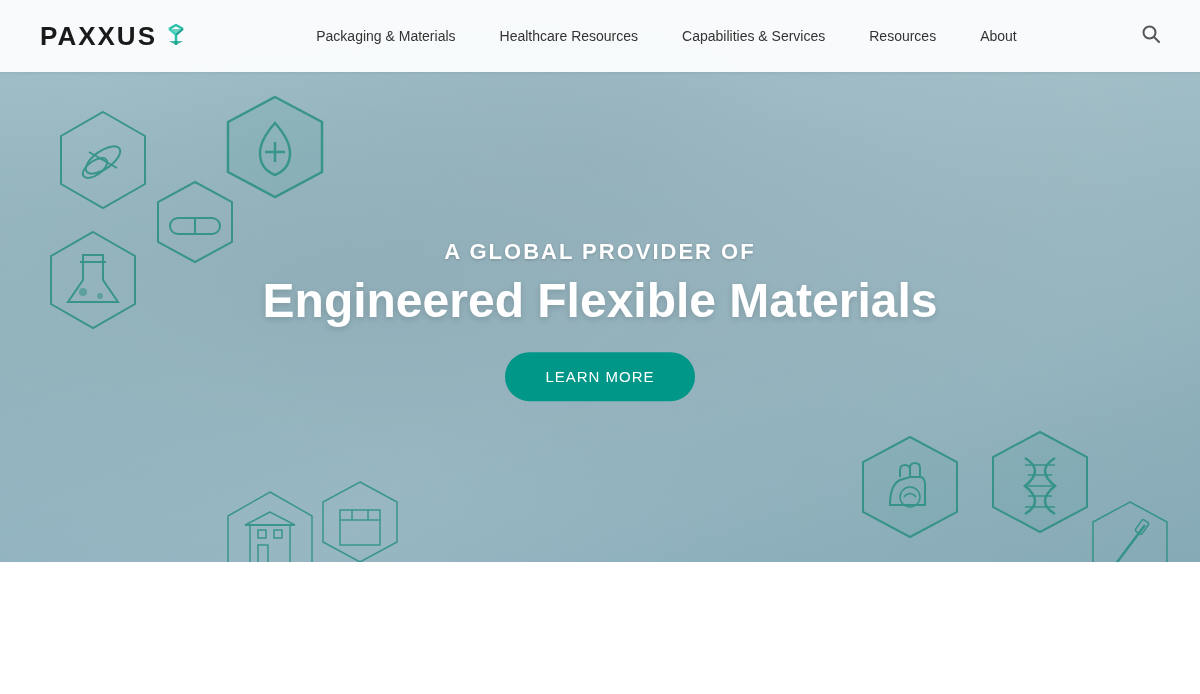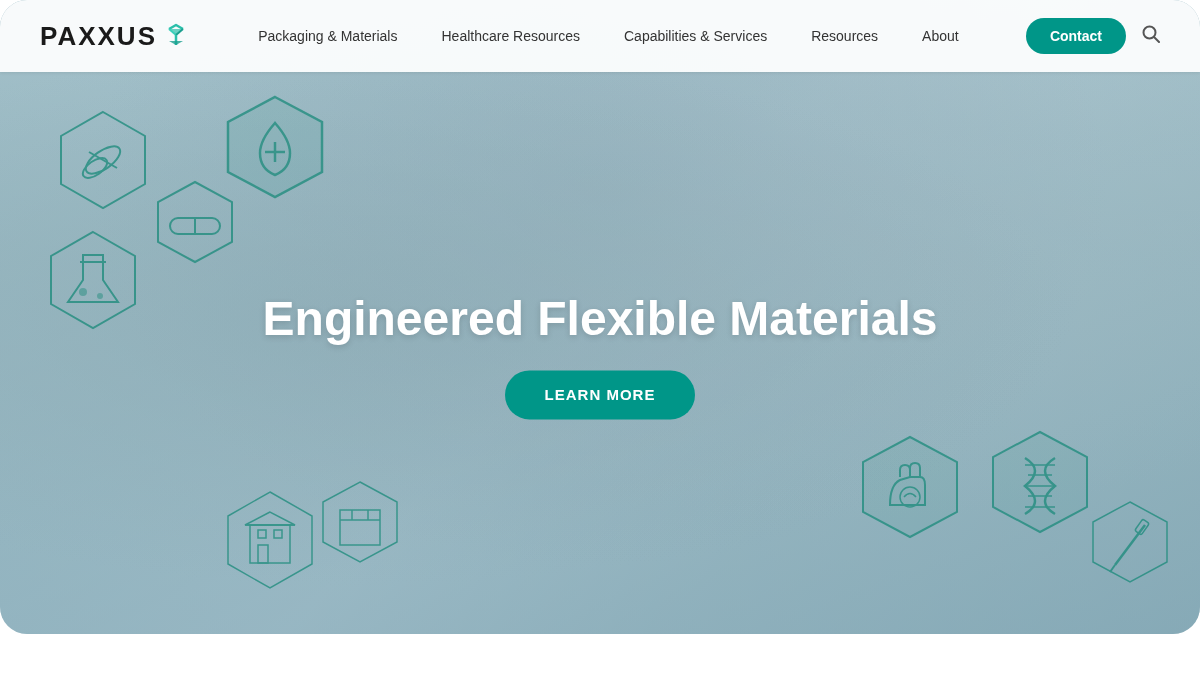--- a/index.html
+++ b/index.html
@@ -8,25 +8,24 @@
       font-family: 'Arial', sans-serif;
       width: 1200px;
       height: 694px;
       overflow: hidden;
       position: relative;
     }
 
     
     .hero {
       width: 1200px;
-      height: 634px;
+      height: 562px;
       position: relative;
       background: linear-gradient(135deg, #a8c4cc 0%, #b8d0d8 30%, #c5d8e0 50%, #b0c8d0 70%, #9bb8c2 100%);
       overflow: hidden;
-      border-radius: 27px;
     }
 
     
     .hero-bg-overlay {
       position: absolute;
       inset: 0;
       background: 
         radial-gradient(ellipse at 30% 50%, rgba(140,170,180,0.6) 0%, transparent 60%),
         radial-gradient(ellipse at 70% 40%, rgba(160,185,195,0.5) 0%, transparent 50%),
         radial-gradient(ellipse at 50% 30%, rgba(130,160,175,0.4) 0%, transparent 60%);
@@ -147,21 +146,21 @@
       text-shadow: 0 1px 2px rgba(0,0,0,0.15);
     }
 
     .learn-more-btn {
       background: #009688;
       color: white;
       border: none;
       padding: 16px 40px;
       border-radius: 30px;
       font-size: 15px;
-      font-weight: 700;
+      font-weight: 400;
       letter-spacing: 1px;
       cursor: pointer;
       text-transform: uppercase;
     }
 
     
     .hex-container {
       position: absolute;
       inset: 0;
       pointer-events: none;
@@ -315,28 +314,28 @@
       </li>
       <li>
         <a href="#">Resources</a>
       </li>
       <li>
         <a href="#">About</a>
       </li>
     </ul>
 
     <div style="display:flex;align-items:center;gap:16px;">
-      <button class="contact-btn">Contact</button>
       <span class="search-icon-nav">
         <svg width="18" height="18" viewBox="0 0 18 18" fill="none">
           <circle cx="7.5" cy="7.5" r="6" stroke="#555" stroke-width="2"></circle>
           <line x1="12" y1="12" x2="17" y2="17" stroke="#555" stroke-width="2" stroke-linecap="round"></line>
         </svg>
       </span>
     </div>
   </nav>
 
   <div class="hero-content">
+    <div class="hero-subtitle">A GLOBAL PROVIDER OF</div>
     <h1 class="hero-title">Engineered Flexible Materials</h1>
     <button class="learn-more-btn">LEARN MORE</button>
   </div>
 
 </div>
 
 </body></html>

